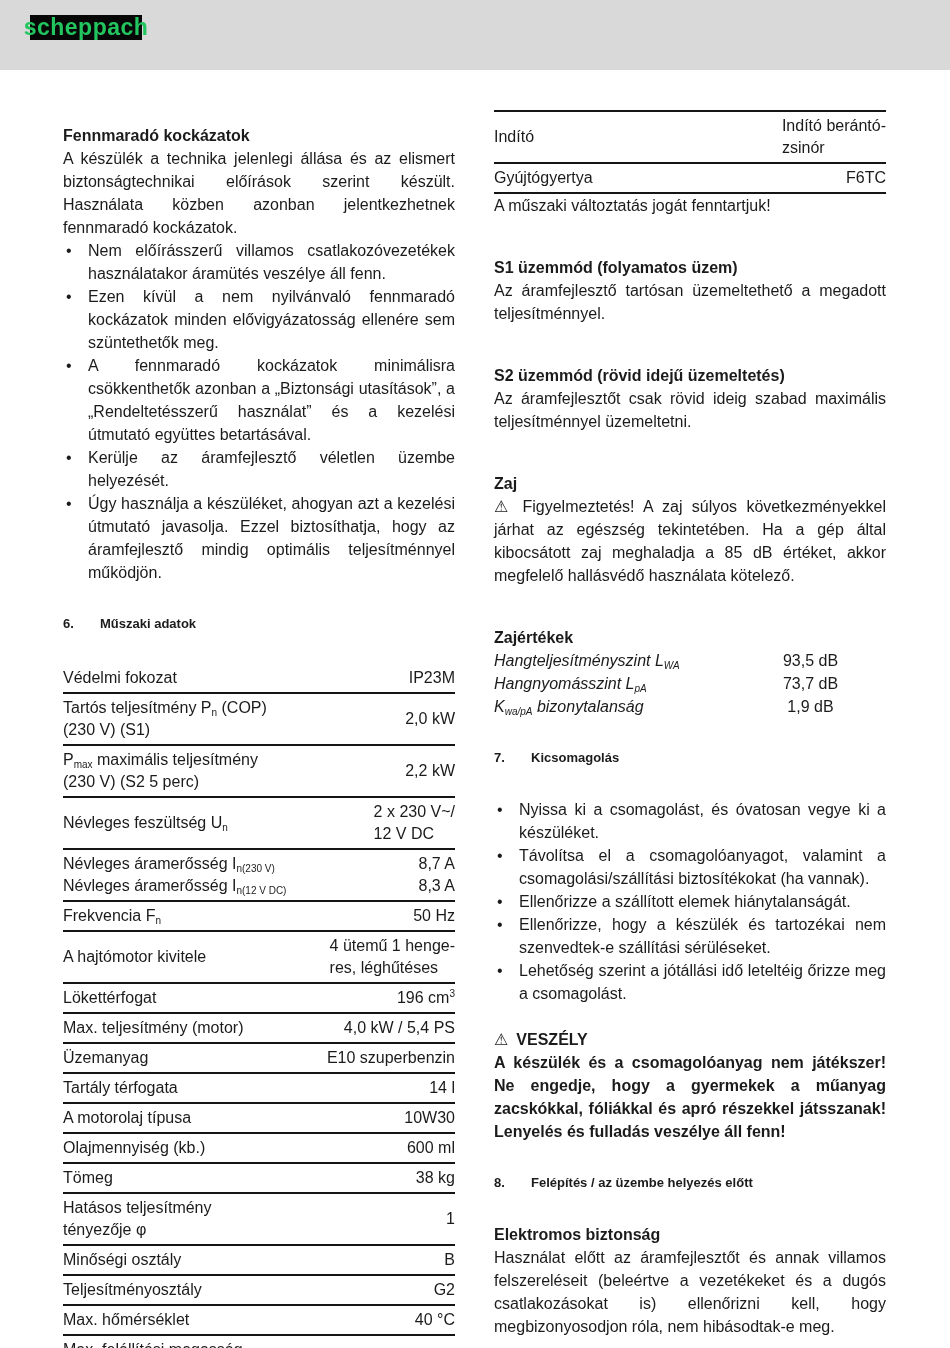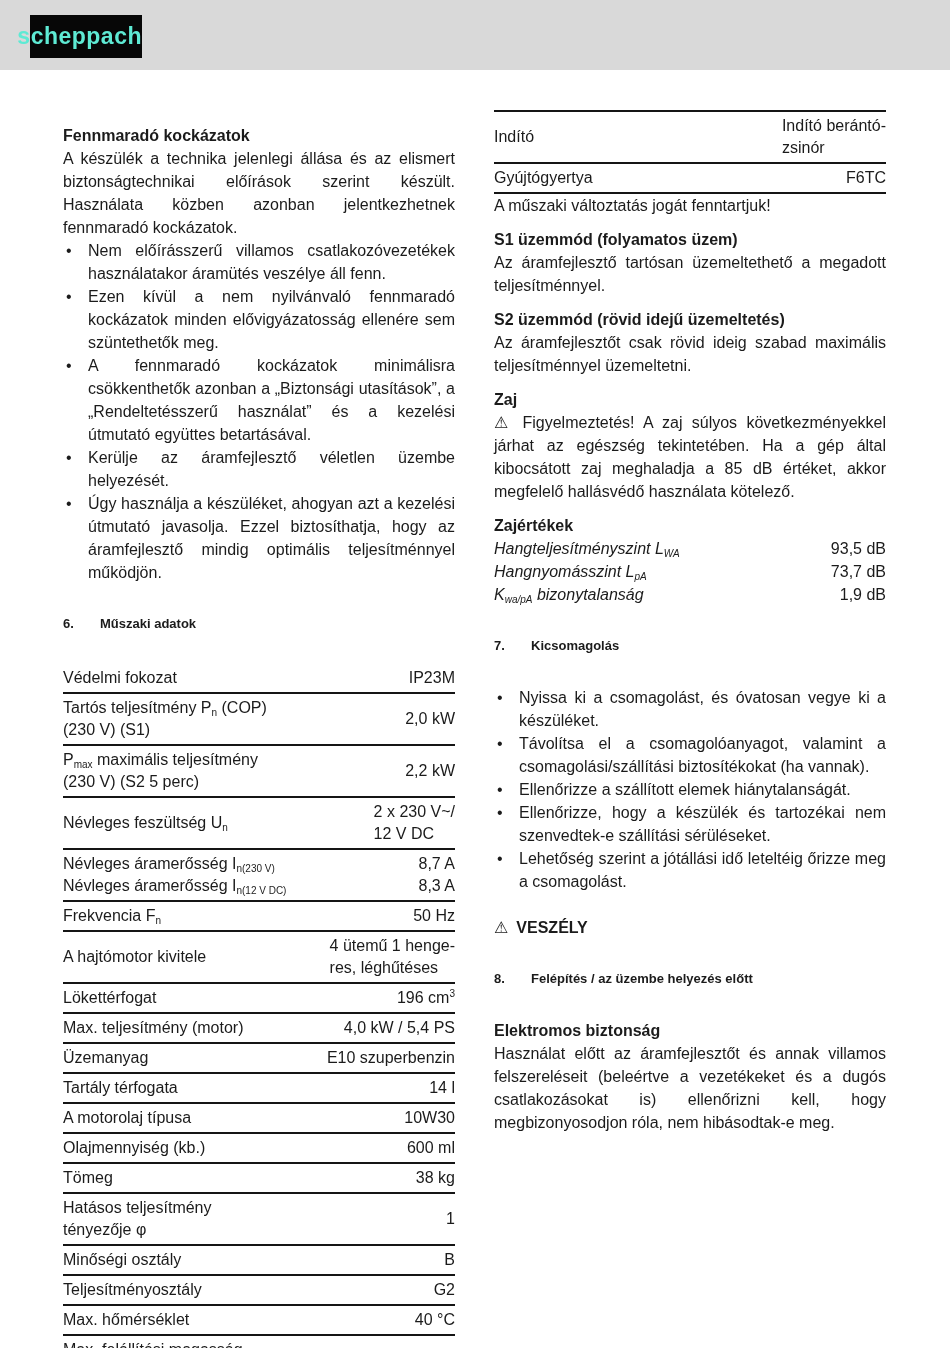--- a/index.html
+++ b/index.html
@@ -6,32 +6,32 @@
   html,body { background:#fff; }
   .page {
     position:relative; width:950px; height:1348px; margin:0 auto;
     background:#fff; overflow:hidden;
     font-family:"Liberation Sans", sans-serif; color:#1b1b1b;
     display:flex; flex-direction:column;
   }
   
   .topbar { height:70px; background:#d9d9d9; flex:0 0 auto; }
   .logo {
-    position:absolute; left:30px; top:15px; width:112px; height:43px;
-    background:#070707; color:#5eead4; display:flex; align-items:center; justify-content:flex-end;
+    position:absolute; left:30px; top:15px; width:112px; height:25px;
+    background:#070707; color:#22c55e; display:flex; align-items:center; justify-content:center;
     font-weight:bold; font-size:23px; letter-spacing:0.5px;
   }
   
   .content { flex:1 1 auto; display:flex; gap:39px; padding:0 64px 0 63px; }
   .col { width:392px; }
   .col-left  { padding-top:40px; }
   .col-right { padding-top:33px; }
 
   p, .bullet-text { font-size:16px; line-height:23px; text-align:justify; }
-  .subhead { font-size:16px; line-height:23px; font-weight:bold; margin-top:11px; }
+  .subhead { font-size:16px; line-height:23px; font-weight:bold; margin-top:39px; }
 
   h2.section { font-size:13px; line-height:26px; font-weight:bold; margin:27px 0 27px 0; }
   .sec-num { display:inline-block; width:37px; }
 
   
   .bullets { margin-top:0; }
   .bullet-item { display:flex; }
   .bullet-dot { width:25px; flex:0 0 25px; font-size:16px; line-height:23px; text-align:left; padding-left:3px; }
   .bullet-text { flex:1; }
 
@@ -43,21 +43,21 @@
     border-bottom:2px solid #151515; padding:3px 0;
   }
   .spec-label { font-size:16px; line-height:22px; text-align:left; padding-right:8px; }
   .spec-value { font-size:16px; line-height:22px; text-align:left; white-space:nowrap; flex:0 0 auto; }
   sub { font-size:10px; line-height:0; vertical-align:-3px; }
   sup { font-size:10px; line-height:0; vertical-align:6px; }
 
   
   .noise-row { display:flex; font-size:16px; line-height:23px; }
   .noise-label { width:241px; flex:0 0 241px;font-style:italic; }
-  .noise-value { flex:1; text-align:right; }
+  .noise-value { flex:1; text-align:center; }
 
   .danger-head { display:flex; gap:8px; font-weight:bold; font-size:16px; line-height:23px; margin-top:23px; }
   .bold-para { font-weight:bold; }
   .warn-icon { font-weight:normal; }
 </style>
 </head>
 <body>
 
 <div class="page">
 
@@ -277,20 +277,21 @@
           <div class="bullet-item">
             <span class="bullet-dot">•</span>
             <span class="bullet-text">Lehetőség szerint a jótállási idő leteltéig őrizze meg a csomagolást.</span>
           </div>
         </div>
 
       <div class="danger-head">
         <span class="warn-icon">⚠</span>
         <span>VESZÉLY</span>
       </div>
+      <p class="bold-para">A készülék és a csomagolóanyag nem játékszer! Ne engedje, hogy a gyermekek a műanyag zacskókkal, fóliákkal és apró részekkel játsszanak! Lenyelés és fulladás veszélye áll fenn!</p>
 
       <h2 class="section">
         <span class="sec-num">8.</span><span>Felépítés / az üzembe helyezés előtt</span>
       </h2>
 
       <div class="subhead" style="margin-top:0">Elektromos biztonság</div>
       <p>Használat előtt az áramfejlesztőt és annak villamos felszereléseit (beleértve a vezetékeket és a dugós csatlakozásokat is) ellenőrizni kell, hogy megbizonyosodjon róla, nem hibásodtak-e meg.</p>
     </div>
   </div>
 

